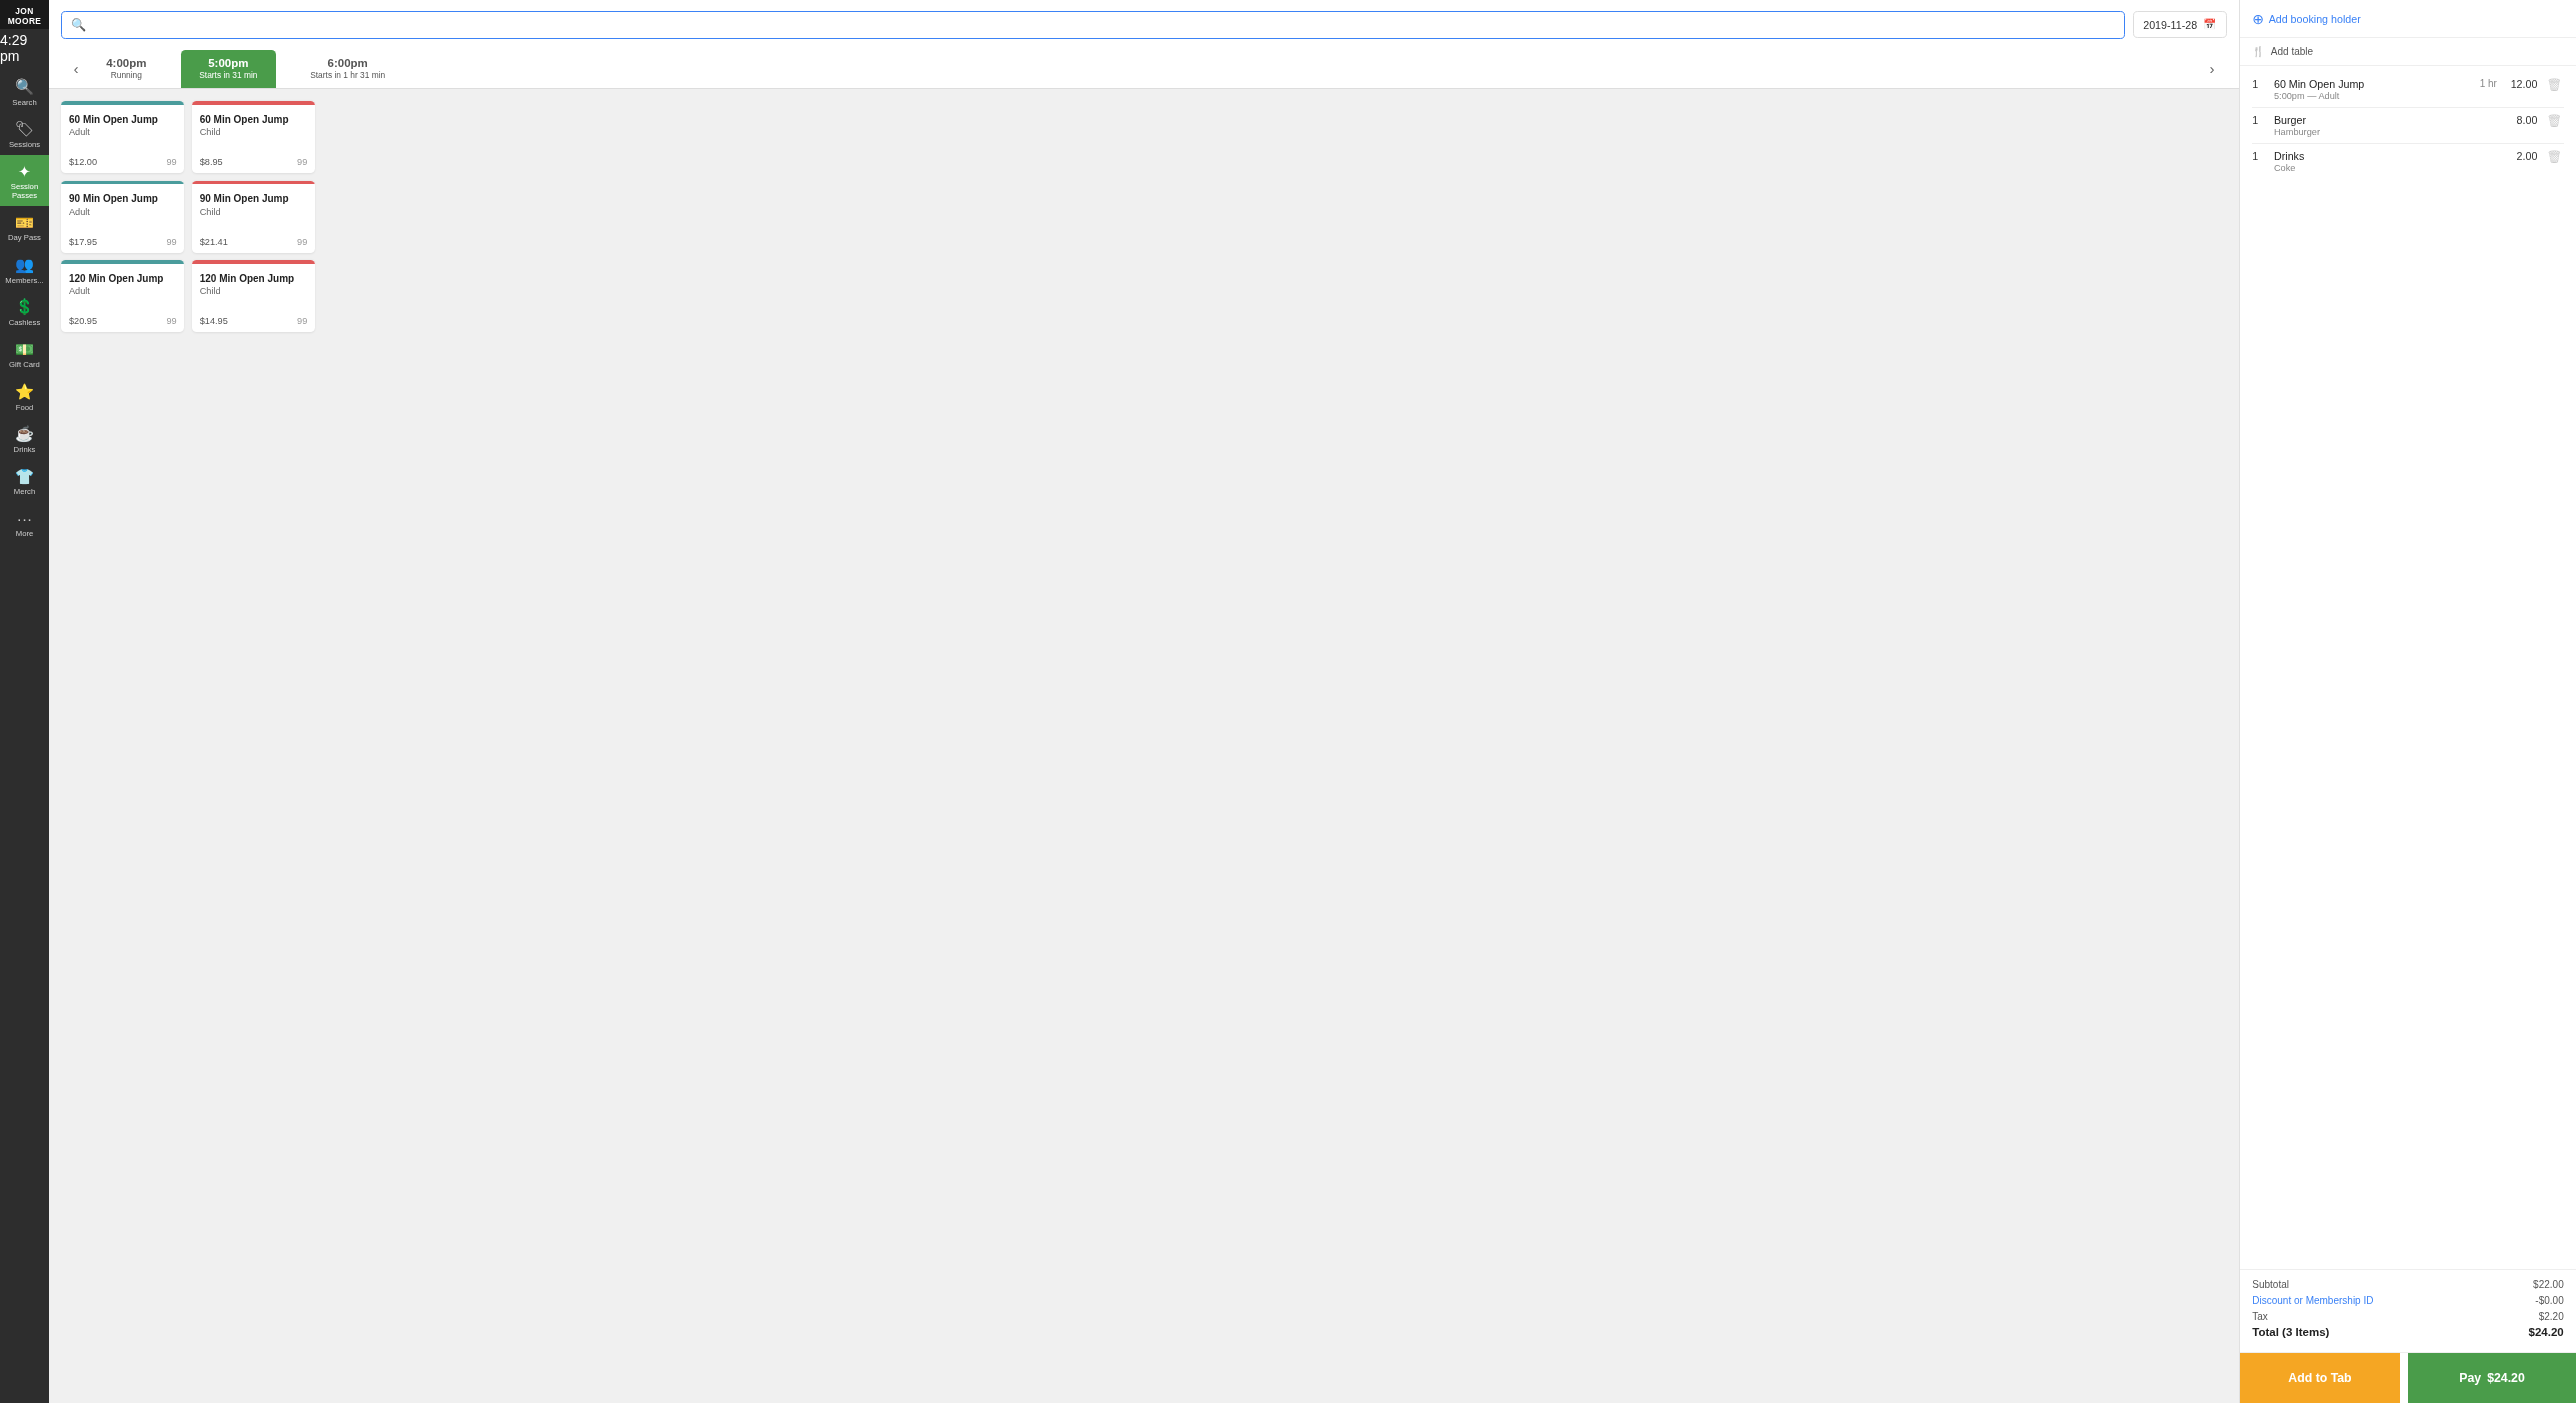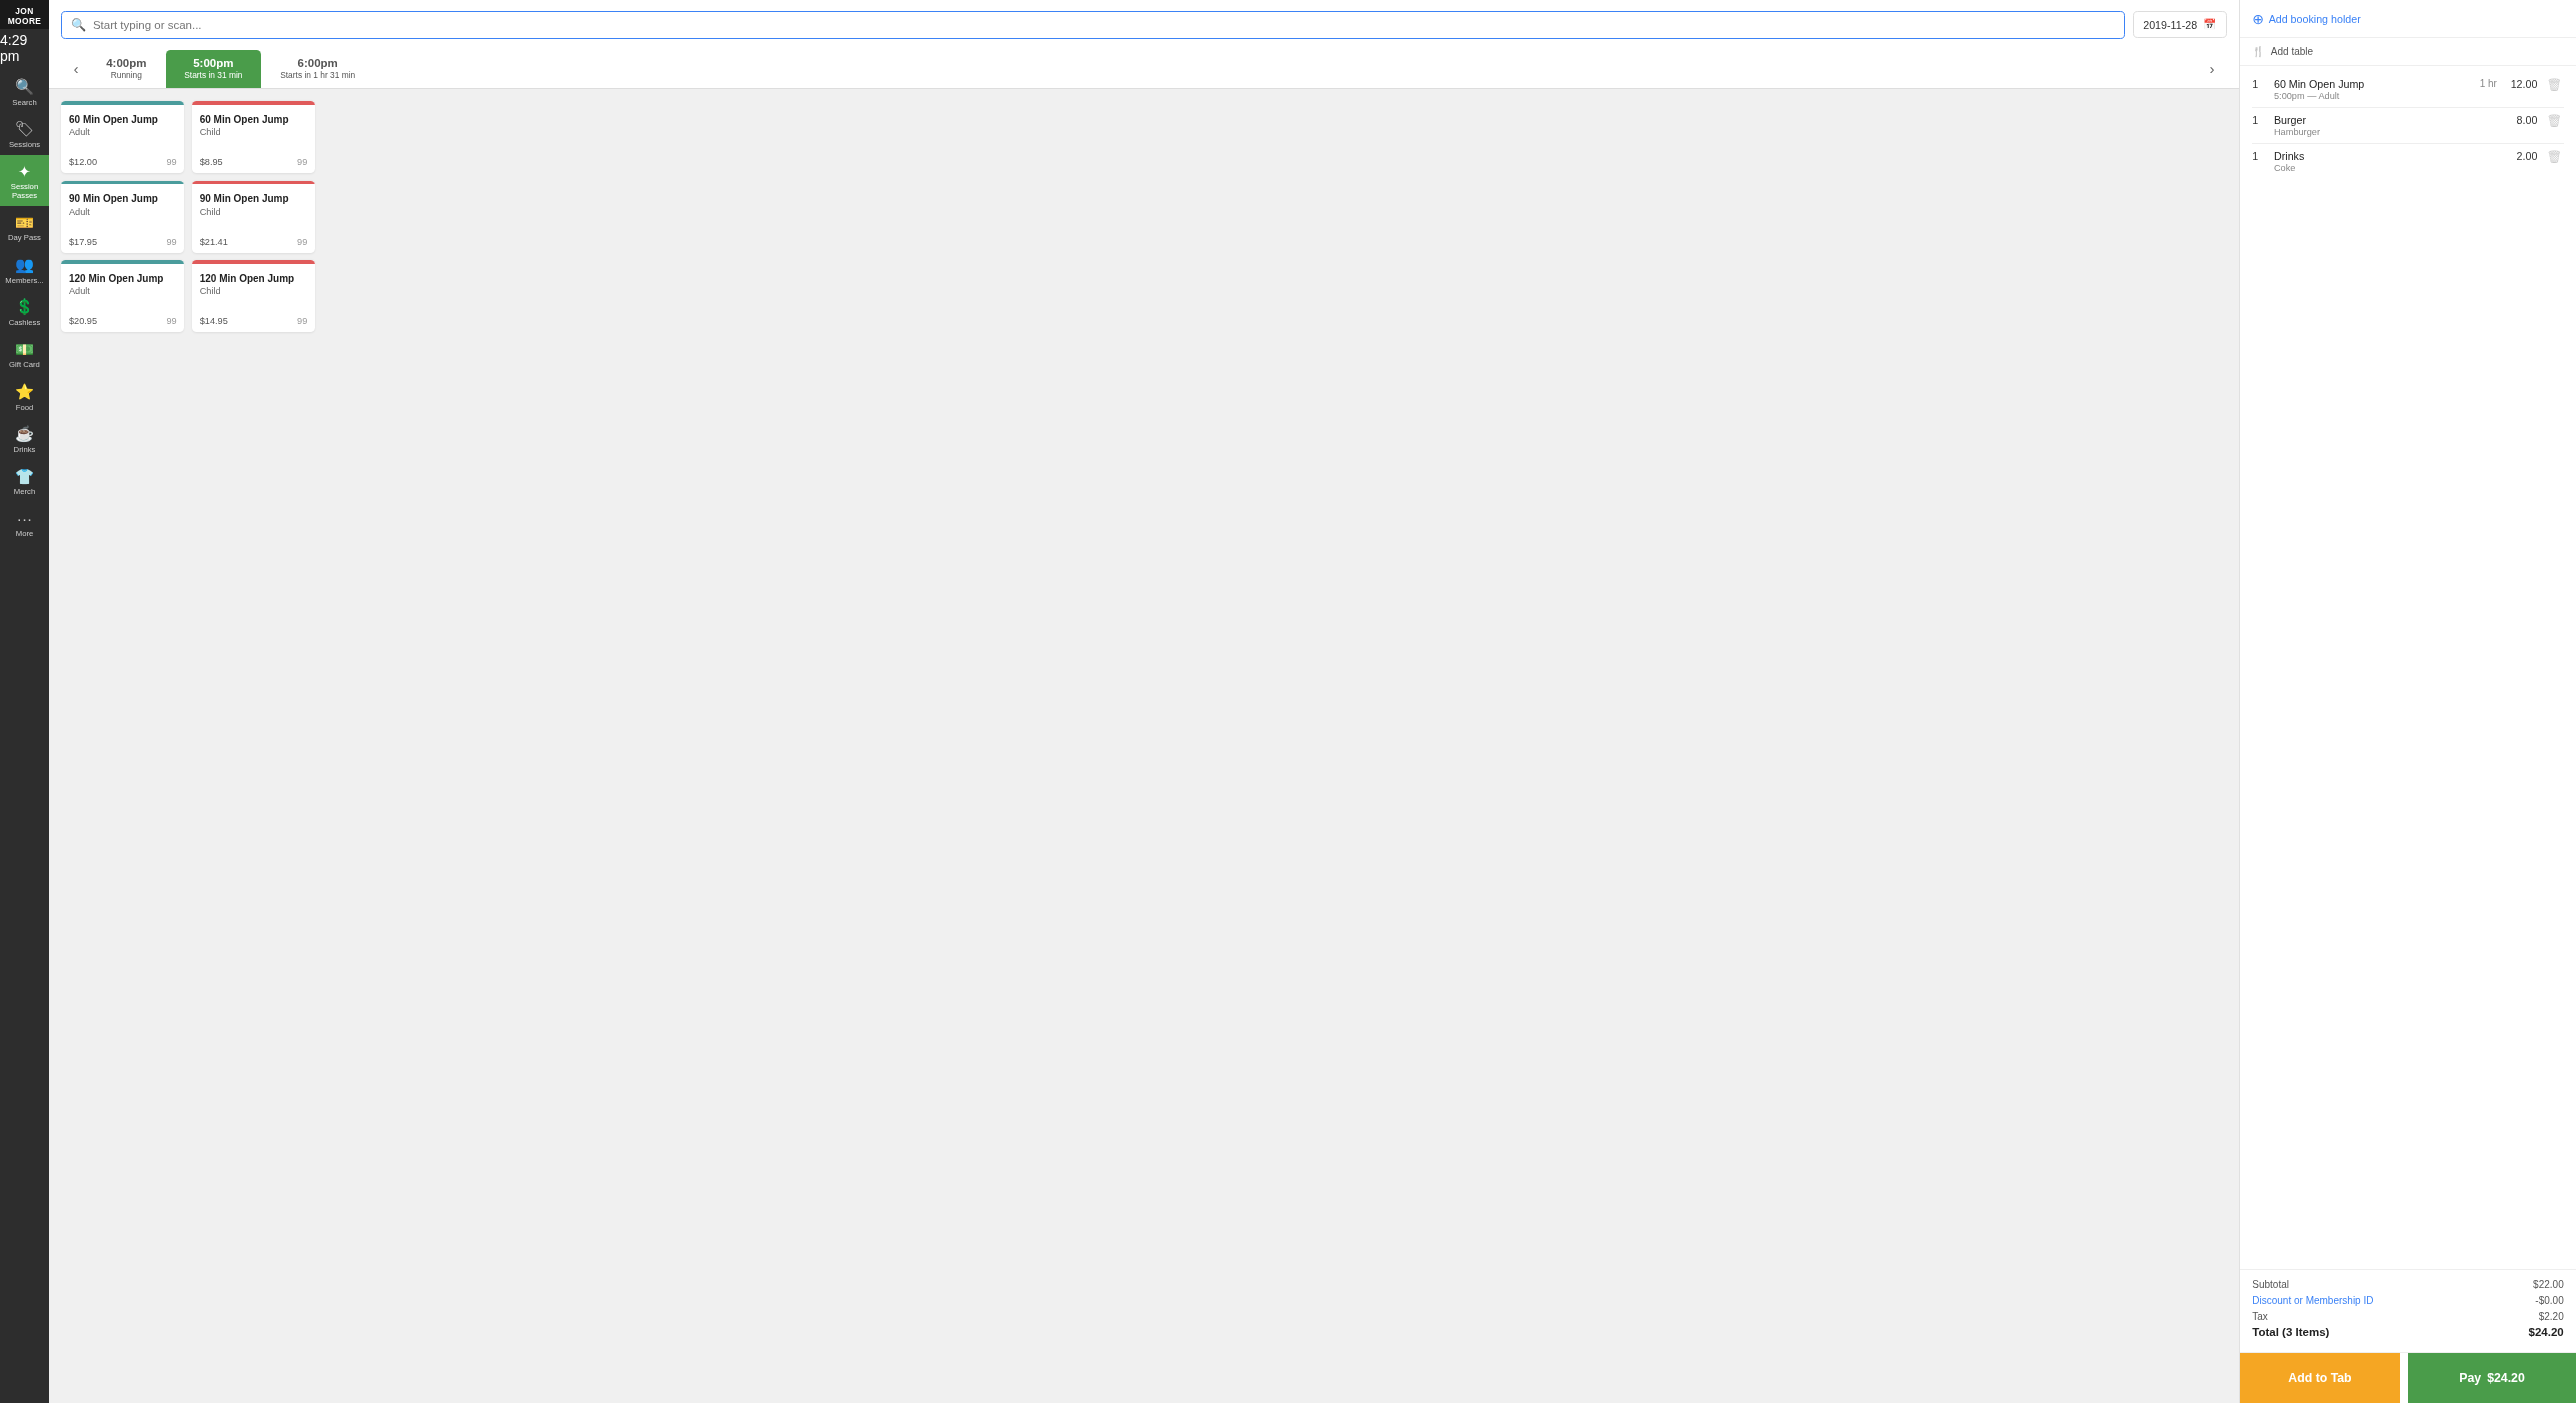--- a/index.html
+++ b/index.html
@@ -125,21 +125,21 @@
     .timeslot-nav {
       background: none;
       border: none;
       cursor: pointer;
       font-size: 15.3px;
       color: #666;
       padding: 3.1px 6.1px;
     }
     .timeslot-tabs {
       display: flex;
-      gap: 1px;
+      gap: 16px;
       flex: 1;
     }
     .timeslot-tab {
       flex: 0 0 auto;
       padding: 7.7px 18.4px;
       text-align: center;
       cursor: pointer;
       border-radius: 4.6px 4.6px 0 0;
       background: transparent;
       border: none;
@@ -380,21 +380,20 @@
       </div>
     </nav>
 </div>
 
 <div class="main-content">
 
   <div class="search-bar">
     <div class="search-row">
       <div class="search-input-wrap">
         <span class="search-input-icon">🔍</span>
-        <input class="search-input" type="text" placeholder="Start typing or scan..." style="">
       </div>
       <div class="date-input-wrap">
         <span>2019-11-28</span>
         <span>📅</span>
       </div>
     </div>
     <div class="timeslot-row">
       <button class="timeslot-nav">‹</button>
       <div class="timeslot-tabs">
 

